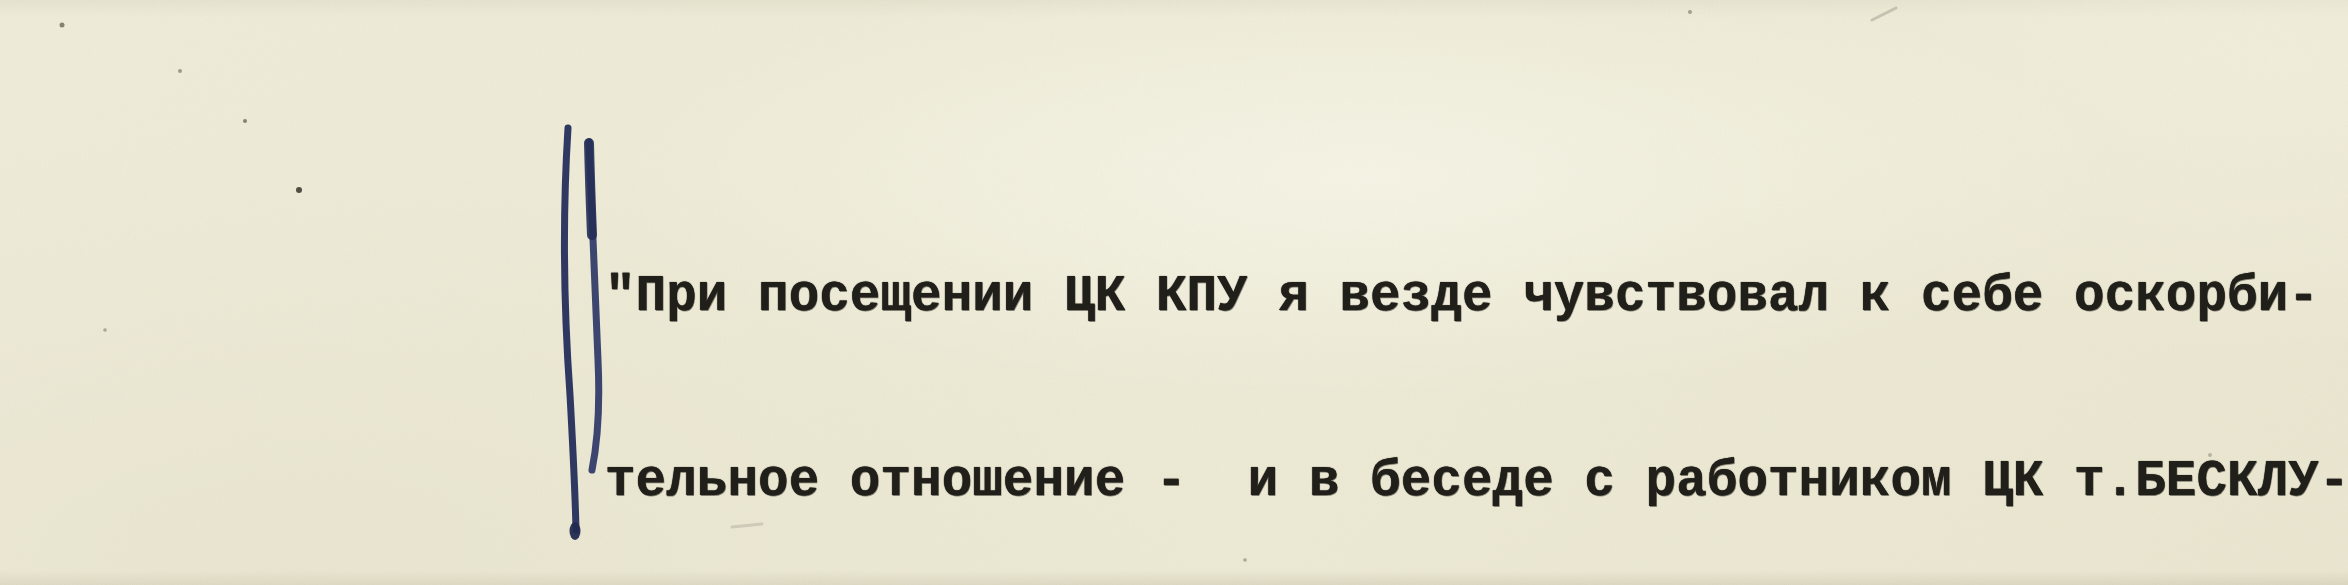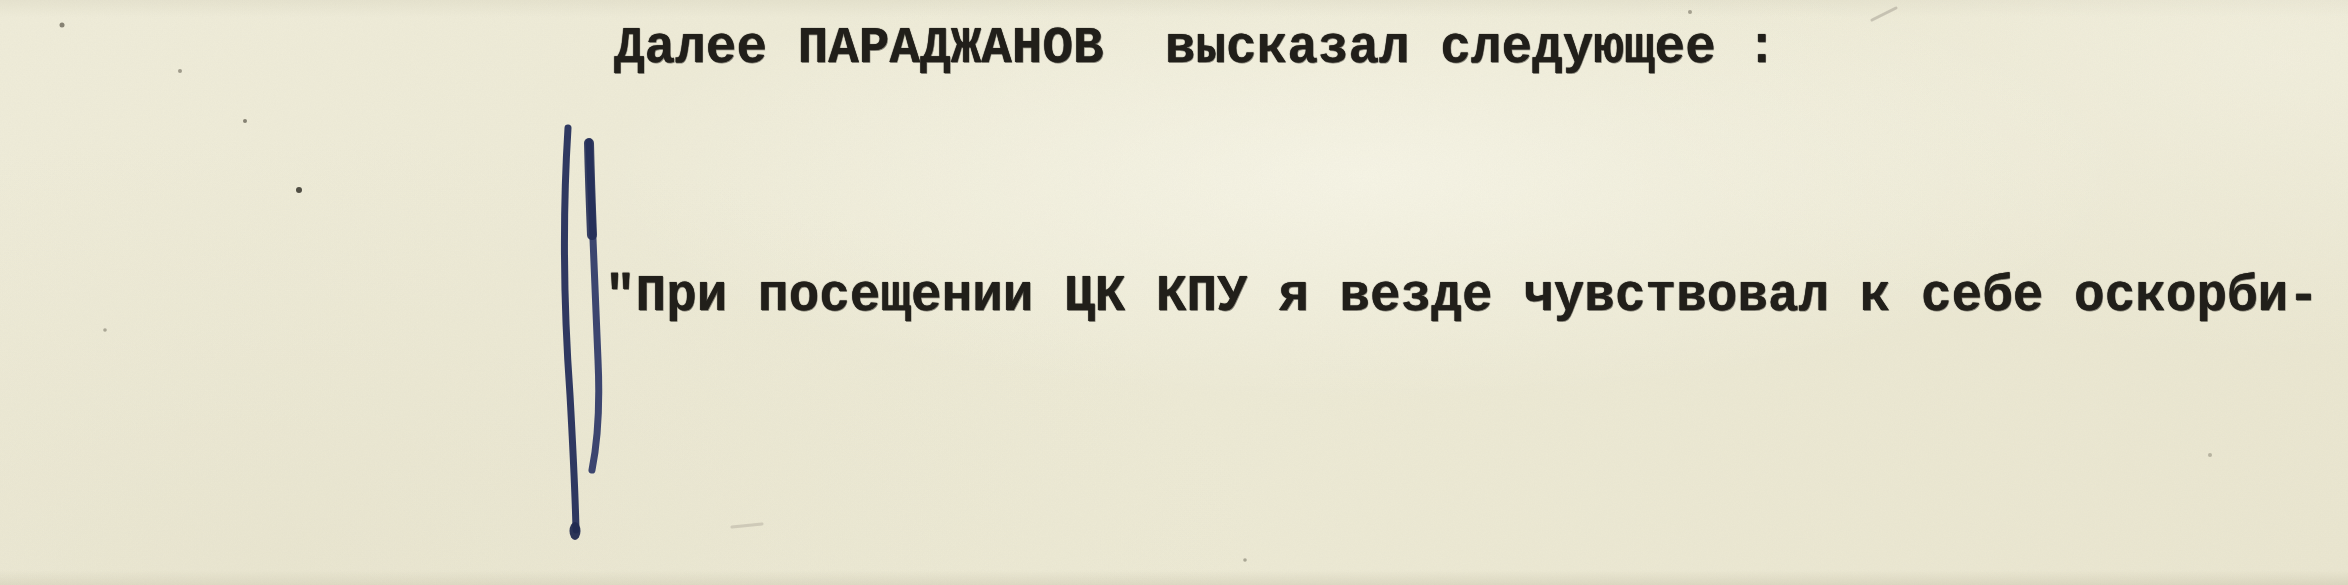--- a/index.html
+++ b/index.html
@@ -66,24 +66,24 @@
 <div class="page">
 
   <svg class="grain" width="2348" height="585" xmlns="http://www.w3.org/2000/svg">
     <filter id="noise">
       <feTurbulence type="fractalNoise" baseFrequency="0.85" numOctaves="2" stitchTiles="stitch" result="t"></feTurbulence>
       <feColorMatrix in="t" type="matrix" values="0 0 0 0 0.45  0 0 0 0 0.44  0 0 0 0 0.38  0 0 0 0.6 0"></feColorMatrix>
     </filter>
     <rect width="2348" height="585" filter="url(#noise)" opacity="0.10"></rect>
   </svg>
 
-  <div class="typewriter heading">Далее ПАРАДЖАНОВ  высказал следующее :</div>
 
   <div class="typewriter quote-block">
     <div class="quote-line">"При посещении ЦК КПУ я везде чувствовал к себе оскорби-</div>
+    <div class="quote-line">тельное отношение -  и в беседе с работником ЦК т.БЕСКЛУ-</div>
     
     
   </div>
 
   <svg class="overlay-svg" width="2348" height="585" xmlns="http://www.w3.org/2000/svg">
 
     <path d="M 568 128 Q 560 255, 570 395 Q 575 485, 576 530" fill="none" stroke="#27315c" stroke-width="7" stroke-linecap="round" opacity="0.96"></path>
     <ellipse cx="575" cy="531" rx="5.5" ry="9" fill="#212a50" opacity="0.95"></ellipse>
 
     <path d="M 589 142 Q 593 250, 598 360 Q 601 425, 592 470" fill="none" stroke="#2c3766" stroke-width="7" stroke-linecap="round" opacity="0.92"></path>

